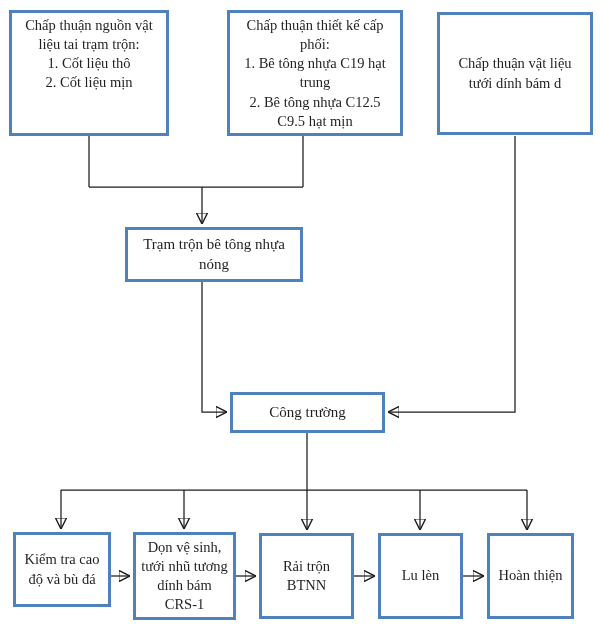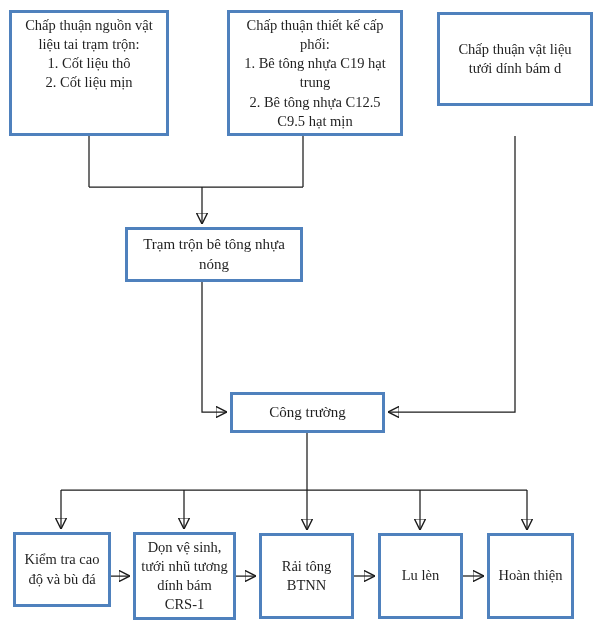--- a/index.html
+++ b/index.html
@@ -9,21 +9,20 @@
     --bg:#ffffff;
   }
   html,body{margin:0;padding:0;background:var(--bg);}
   .canvas{
     position:relative;
     width:600px;height:629px;
     background:var(--bg);
     font-family:"Liberation Serif","DejaVu Serif",serif;
     color:var(--text-color);
     overflow:hidden;
-    border-radius:17px;
   }
   svg.connectors{
     position:absolute;left:0;top:0;width:600px;height:629px;
     pointer-events:none;
   }
   svg.connectors path{
     fill:none;
     stroke:var(--line-color);
     stroke-width:1.25;
   }
@@ -38,21 +37,21 @@
   }
   .node.center-flex{
     display:flex;align-items:center;justify-content:center;
     text-align:center;
   }
   .node-title{text-align:center;}
   .node-item{text-align:center;}
   
   #node-materials{left:9px;top:10px;width:160px;height:126px;padding:3px 5px;}
   #node-mixdesign{left:227px;top:10px;width:176px;height:126px;padding:3px 5px;}
-  #node-tack{left:437px;top:12px;width:156px;height:94px;padding:2px 6px;}
+  #node-tack{left:437px;top:12px;width:156px;height:123px;padding:2px 6px;}
   #node-plant{left:125px;top:227px;width:178px;height:55px;padding:2px 6px;font-size:15px;}
   #node-site{left:230px;top:392px;width:155px;height:41px;padding:2px 6px;font-size:15px;}
   #node-check{left:13px;top:532px;width:98px;height:75px;padding:14px 4px;}
   #node-clean{left:133px;top:532px;width:103px;height:88px;padding:2px 4px;}
   #node-pave{left:259px;top:533px;width:95px;height:86px;padding:2px 4px;}
   #node-compact{left:378px;top:533px;width:85px;height:86px;padding:2px 4px;}
   #node-finish{left:487px;top:533px;width:87px;height:86px;padding:2px 4px;}
 </style>
 </head>
 <body>
@@ -119,21 +118,21 @@
 
   <div class="node center-flex" id="node-check">
     <span>Kiểm tra cao độ và bù đá</span>
   </div>
 
   <div class="node center-flex" id="node-clean">
     <span>Dọn vệ sinh, tưới nhũ tương dính bám CRS-1</span>
   </div>
 
   <div class="node center-flex" id="node-pave">
-    <span>Rải tông BTNN</span>
+    <span>Rải trộn BTNN</span>
   </div>
 
   <div class="node center-flex" id="node-compact">
     <span>Lu lèn</span>
   </div>
 
   <div class="node center-flex" id="node-finish">
     <span>Hoàn thiện</span>
   </div>
 

